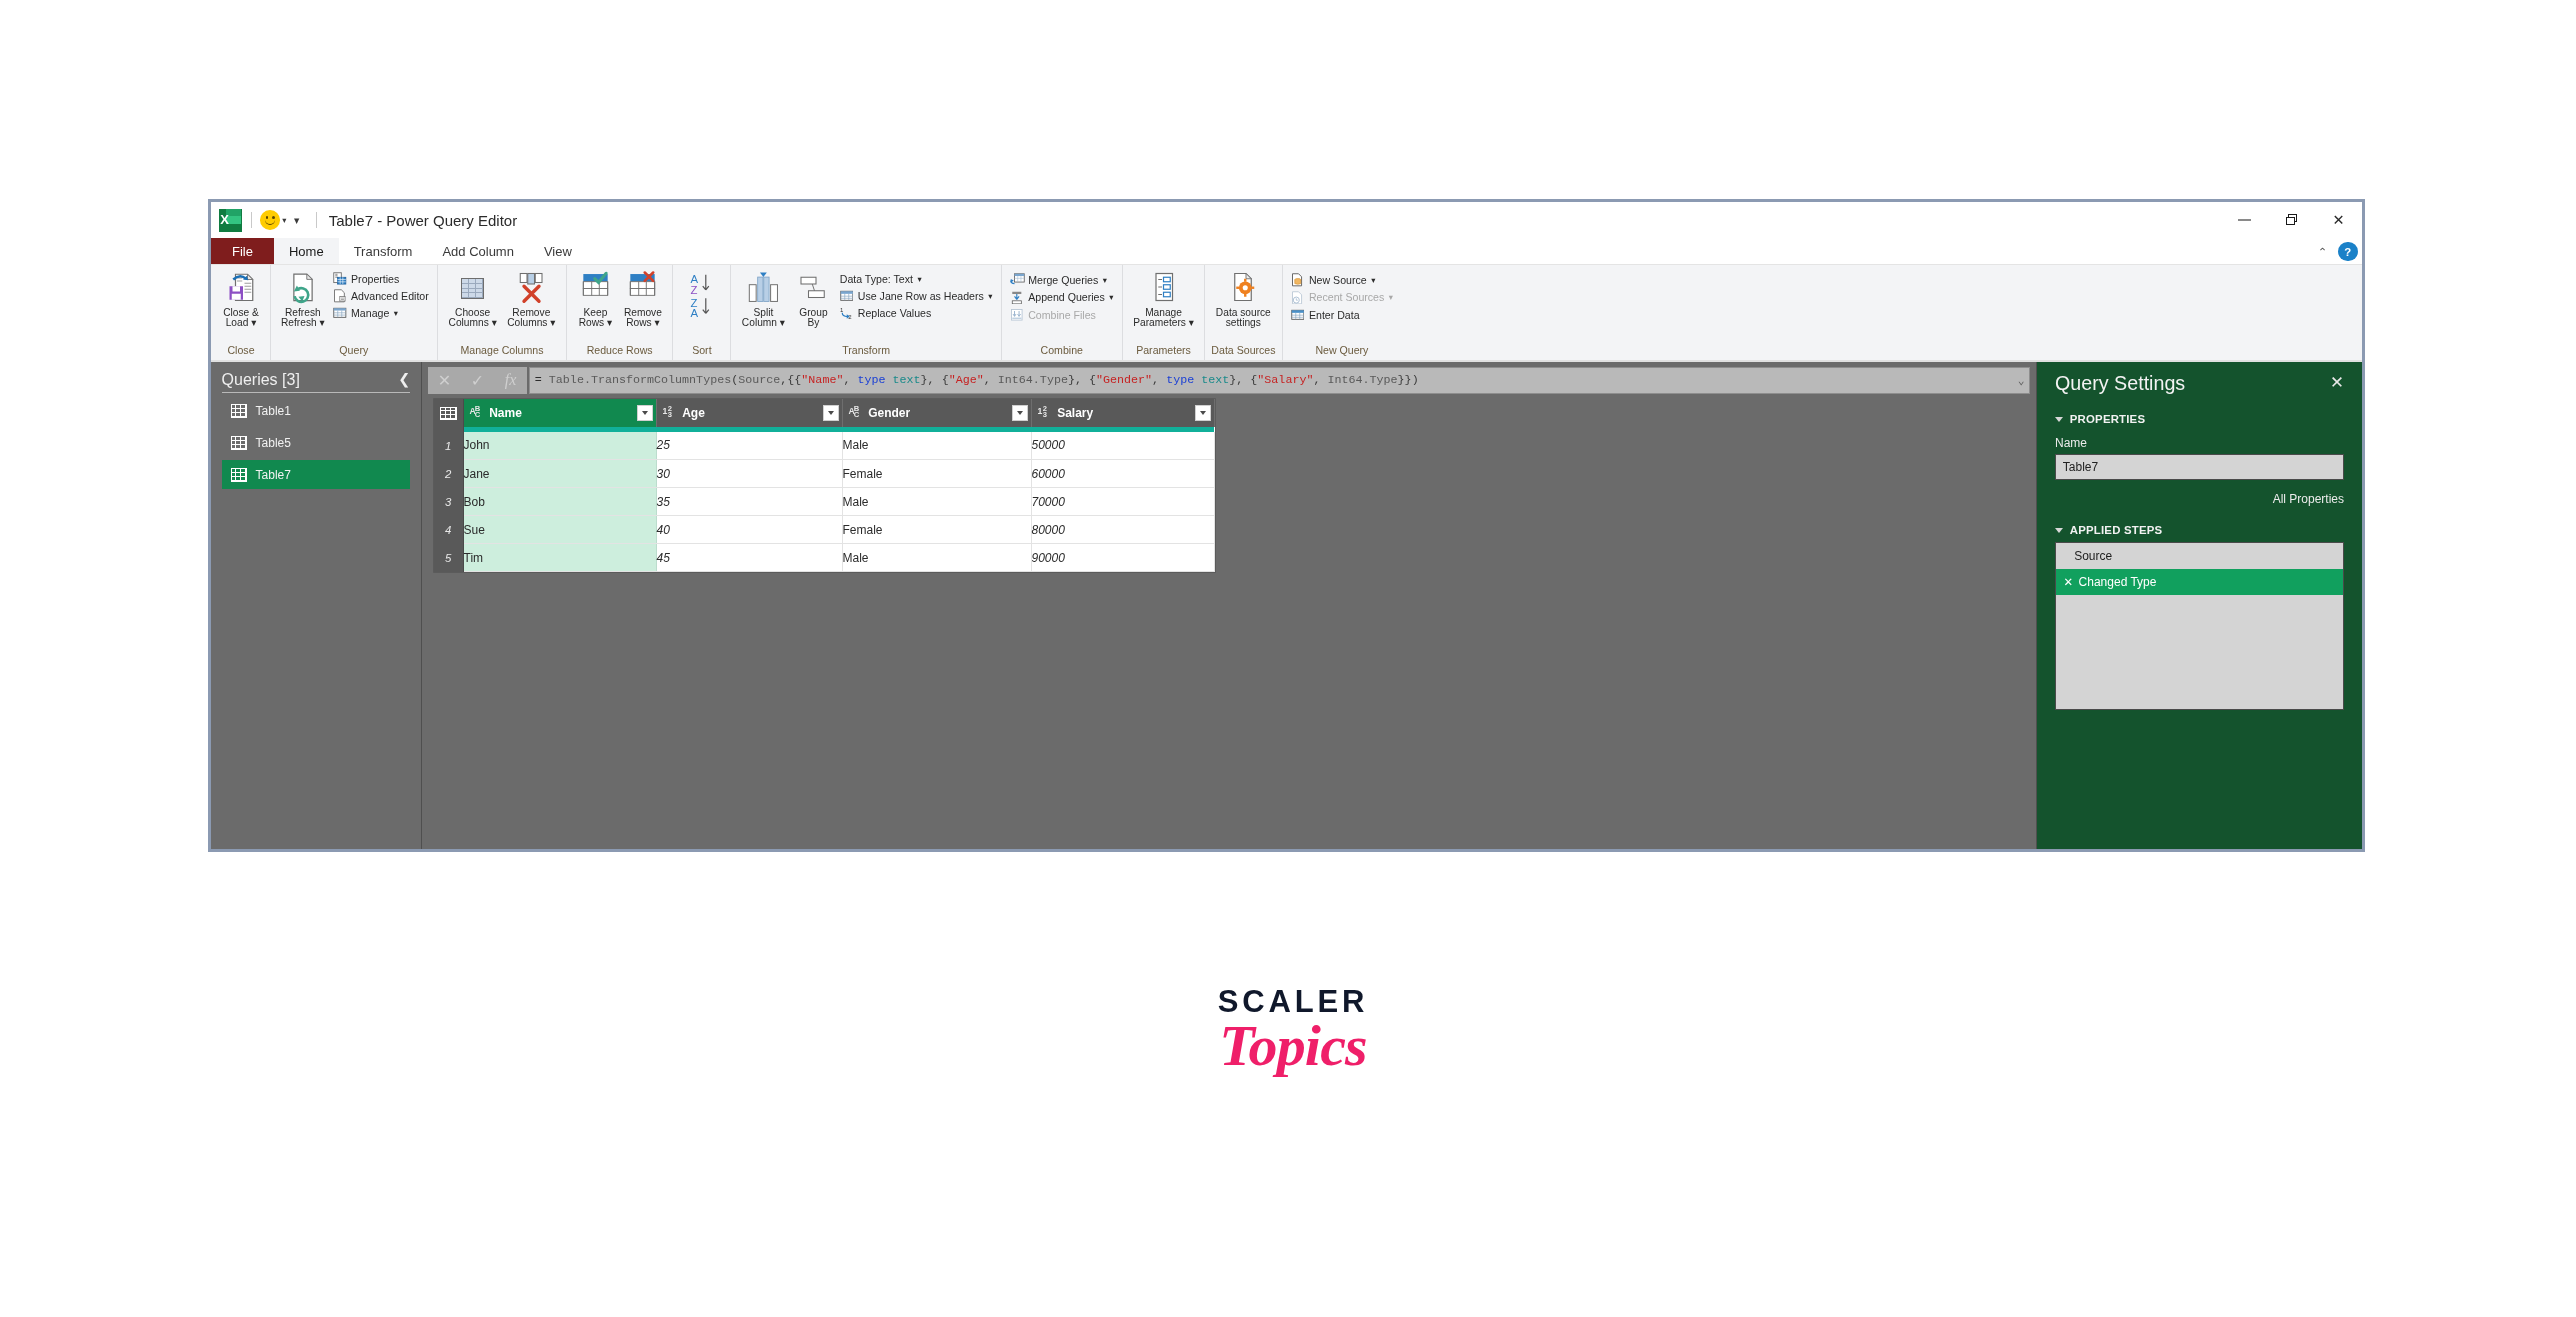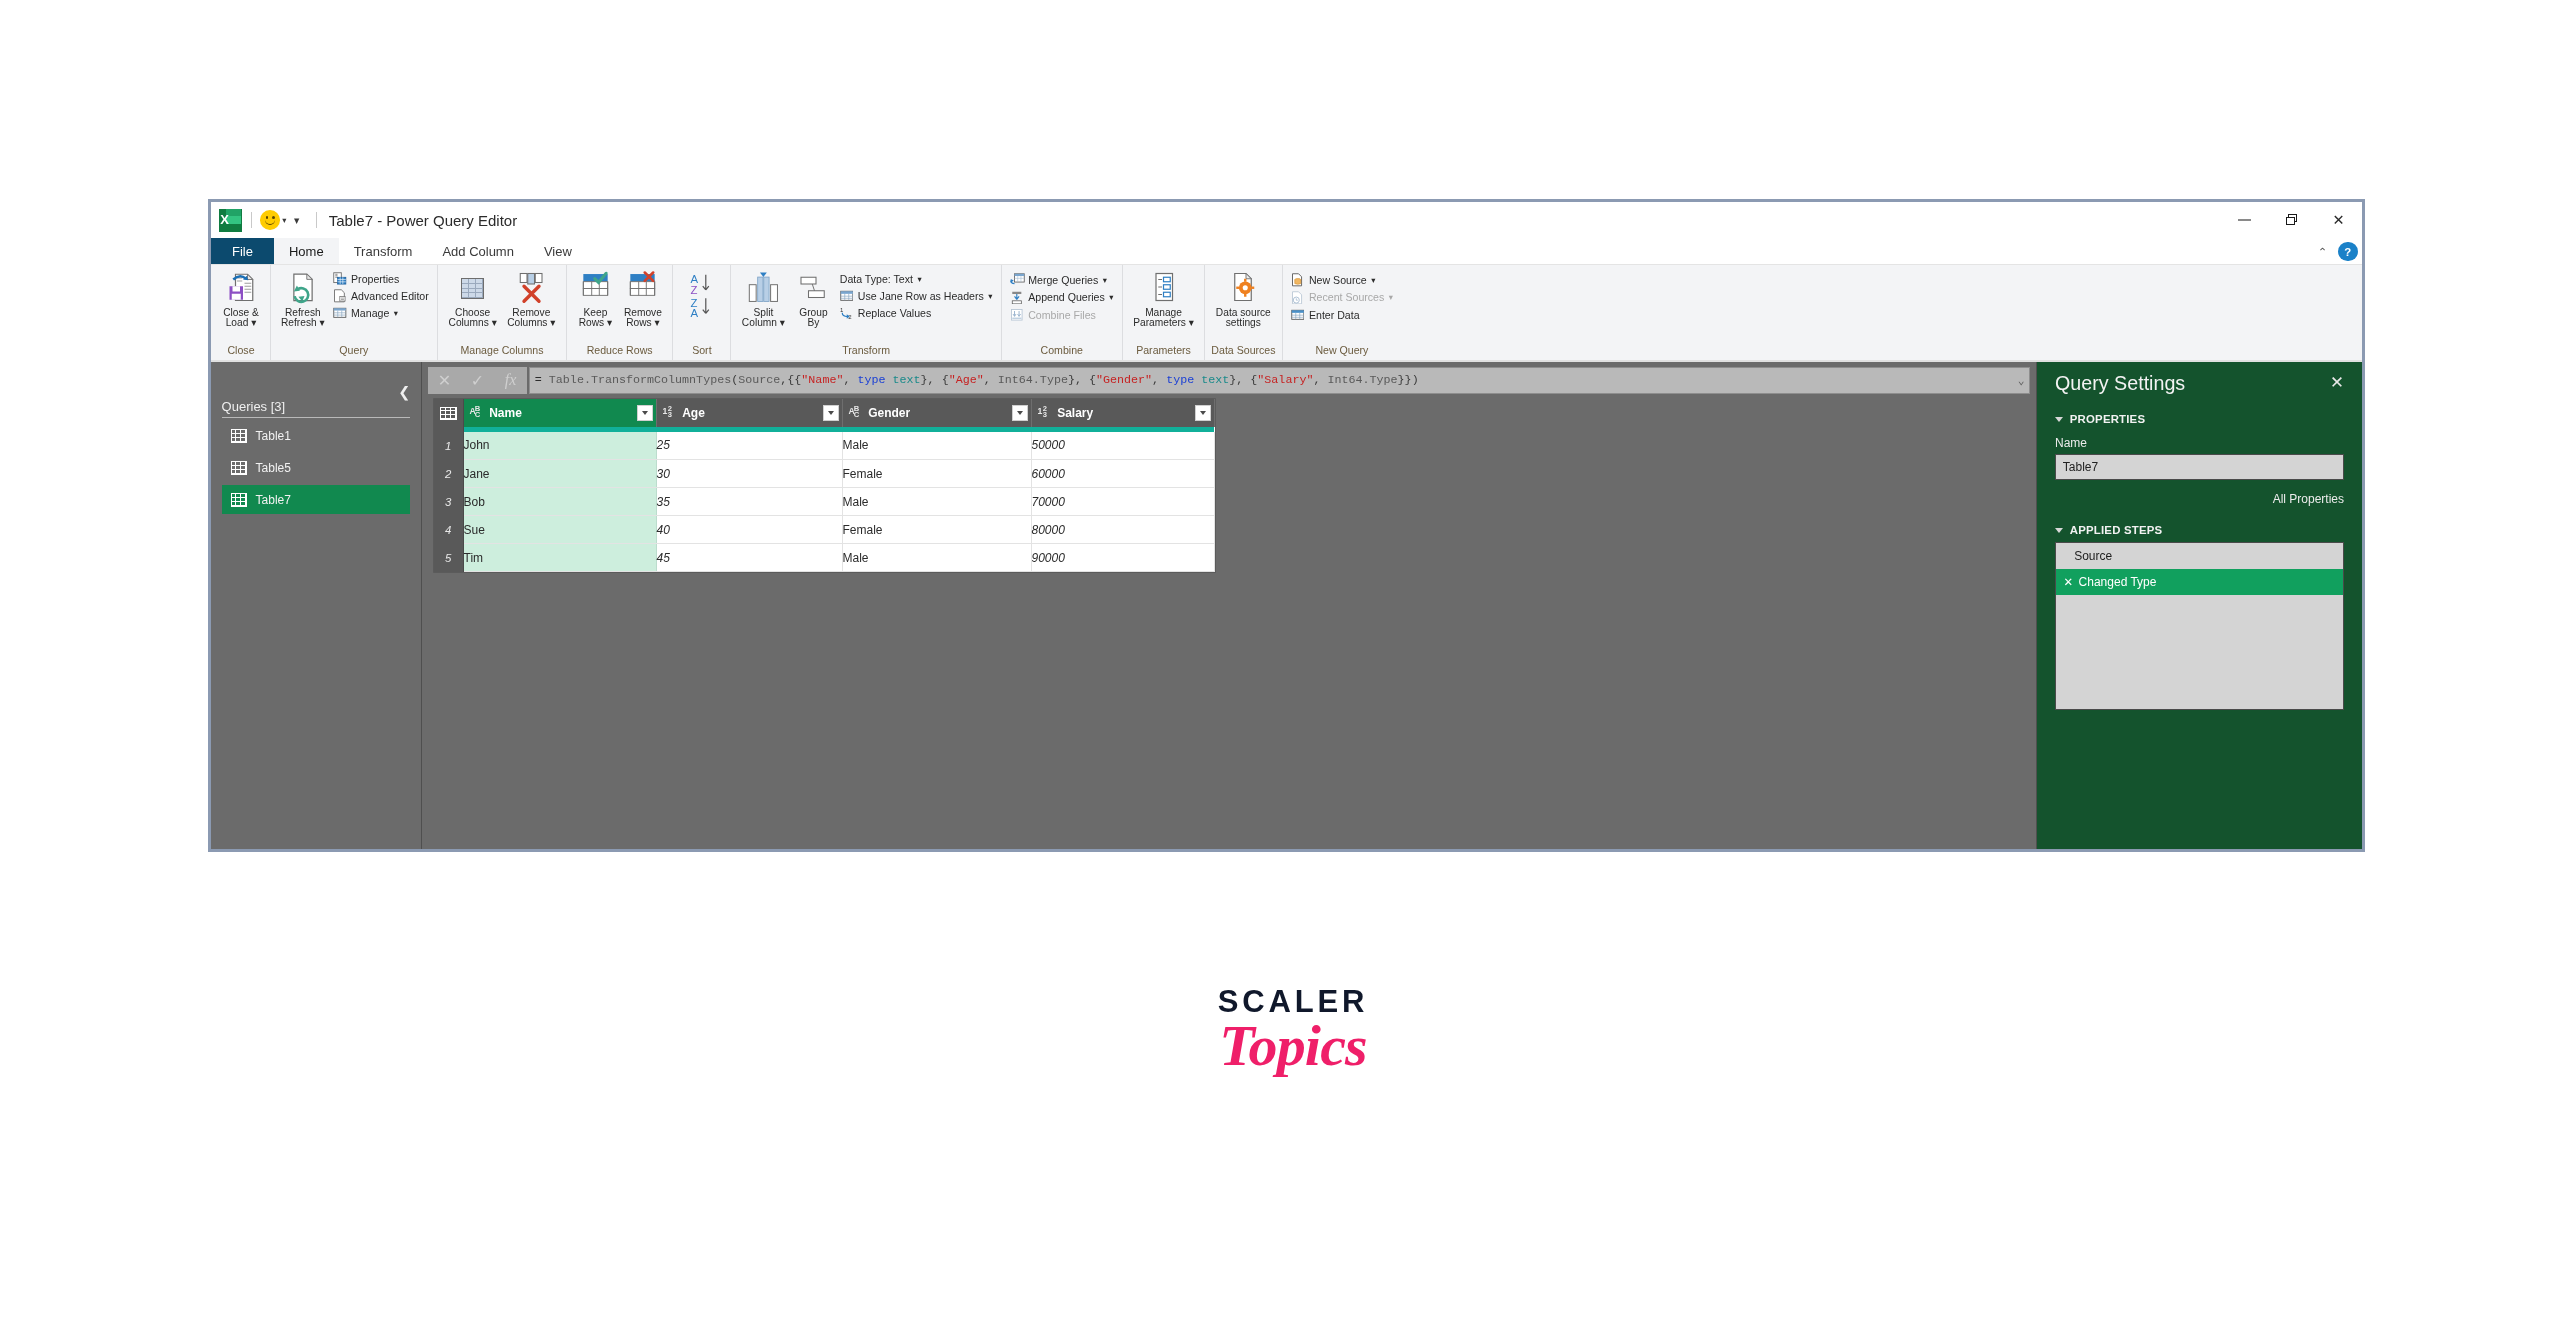--- a/index.html
+++ b/index.html
@@ -51,21 +51,21 @@
   .win-btn.min span{ display:block; width:13px; height:1.5px; background:#8a8a8a; }
   .restore-ic{ position:relative; width:11.4px; height:11.4px; }
   .restore-ic .r1{ position:absolute; left:2.3px; top:0; width:9px; height:7.6px; border:1.5px solid #1a1a1a; }
   .restore-ic .r2{ position:absolute; left:0; top:2.3px; width:9px; height:8.3px; border:1.5px solid #1a1a1a; background:#fff; }
 
   
   .tabstrip{ height:27px; background:#ffffff; display:flex; align-items:stretch;
     flex:0 0 27px; position:relative; border-bottom:0.8px solid #e4e4e4; }
   .tab{ display:flex; align-items:center; padding:0 15px; font-size:13px; color:#3a3a3a;
         font-family:"Liberation Sans",sans-serif; }
-  .tab.file{ background:#0c4a6e; color:#fff; padding:0 21px; }
+  .tab.file{ background:#7f1d1d; color:#fff; padding:0 21px; }
   .tab.active{ background:#f3f4f6; border-top:1.5px solid transparent; color:#1a1a1a; }
   .tabstrip-right{ position:absolute; right:4.5px; top:0; height:27px; display:flex; align-items:center; gap:10.6px; }
   .collapse-ribbon{ font-size:11.4px; color:#5c5c5c; }
   .help-btn{ width:19.7px;height:19.7px;border-radius:50%;background:#1a81c8;color:#fff;
     font:bold 11.4px "Liberation Sans",sans-serif; display:flex;align-items:center;justify-content:center; }
 
   
   .ribbon{ flex:0 0 95px; background:#f3f4f6; display:flex; align-items:stretch; padding-left:1.5px; }
   .rgroup{ display:flex; flex-direction:column; position:relative; padding:0 6px; }
   .rgroup + .rgroup{ border-left:0.8px solid #dcdde0; }
@@ -89,21 +89,21 @@
   .ribbon-bottom{ height:1.5px; background:#e1e1e1; }
 
   
   .mainarea{ flex:1; display:flex; min-height:0; background:#6b6b6b; }
 
   
   .queries-pane{ width:211px; background:#6b6b6b; flex:0 0 211px;
      border-right:1.5px solid #4f4f4f; padding:9px 10.6px 0 10.6px; }
   .q-head{ display:flex; align-items:center; justify-content:space-between;
      border-bottom:1.5px solid #b9b9b9; padding-bottom:3.8px; }
-  .q-head .t{ font-size:13px; color:#efefef;margin-top:28px; }
+  .q-head .t{ font-size:16px; color:#efefef; }
   .q-head .chev{ font-size:14.4px; color:#efefef; line-height:10.6px; }
   .q-item{ display:flex; align-items:center; gap:8.3px; height:29px; padding-left:9px; margin-top:3px; }
   .q-item.sel{ background:#11894f; }
   .q-item .lbl{ font-size:12px; color:#f2f2f2; }
   .tbl-ic{ width:16.7px;height:14.4px;border:1.5px solid #fff;display:grid;
     grid-template-columns:repeat(3,1fr);grid-template-rows:repeat(3,1fr); }
   .tbl-ic i{ border-right:0.8px solid #fff; border-bottom:0.8px solid #fff; }
 
   
   .center{ flex:1; display:flex; flex-direction:column; min-width:0; background:#6b6b6b; }

